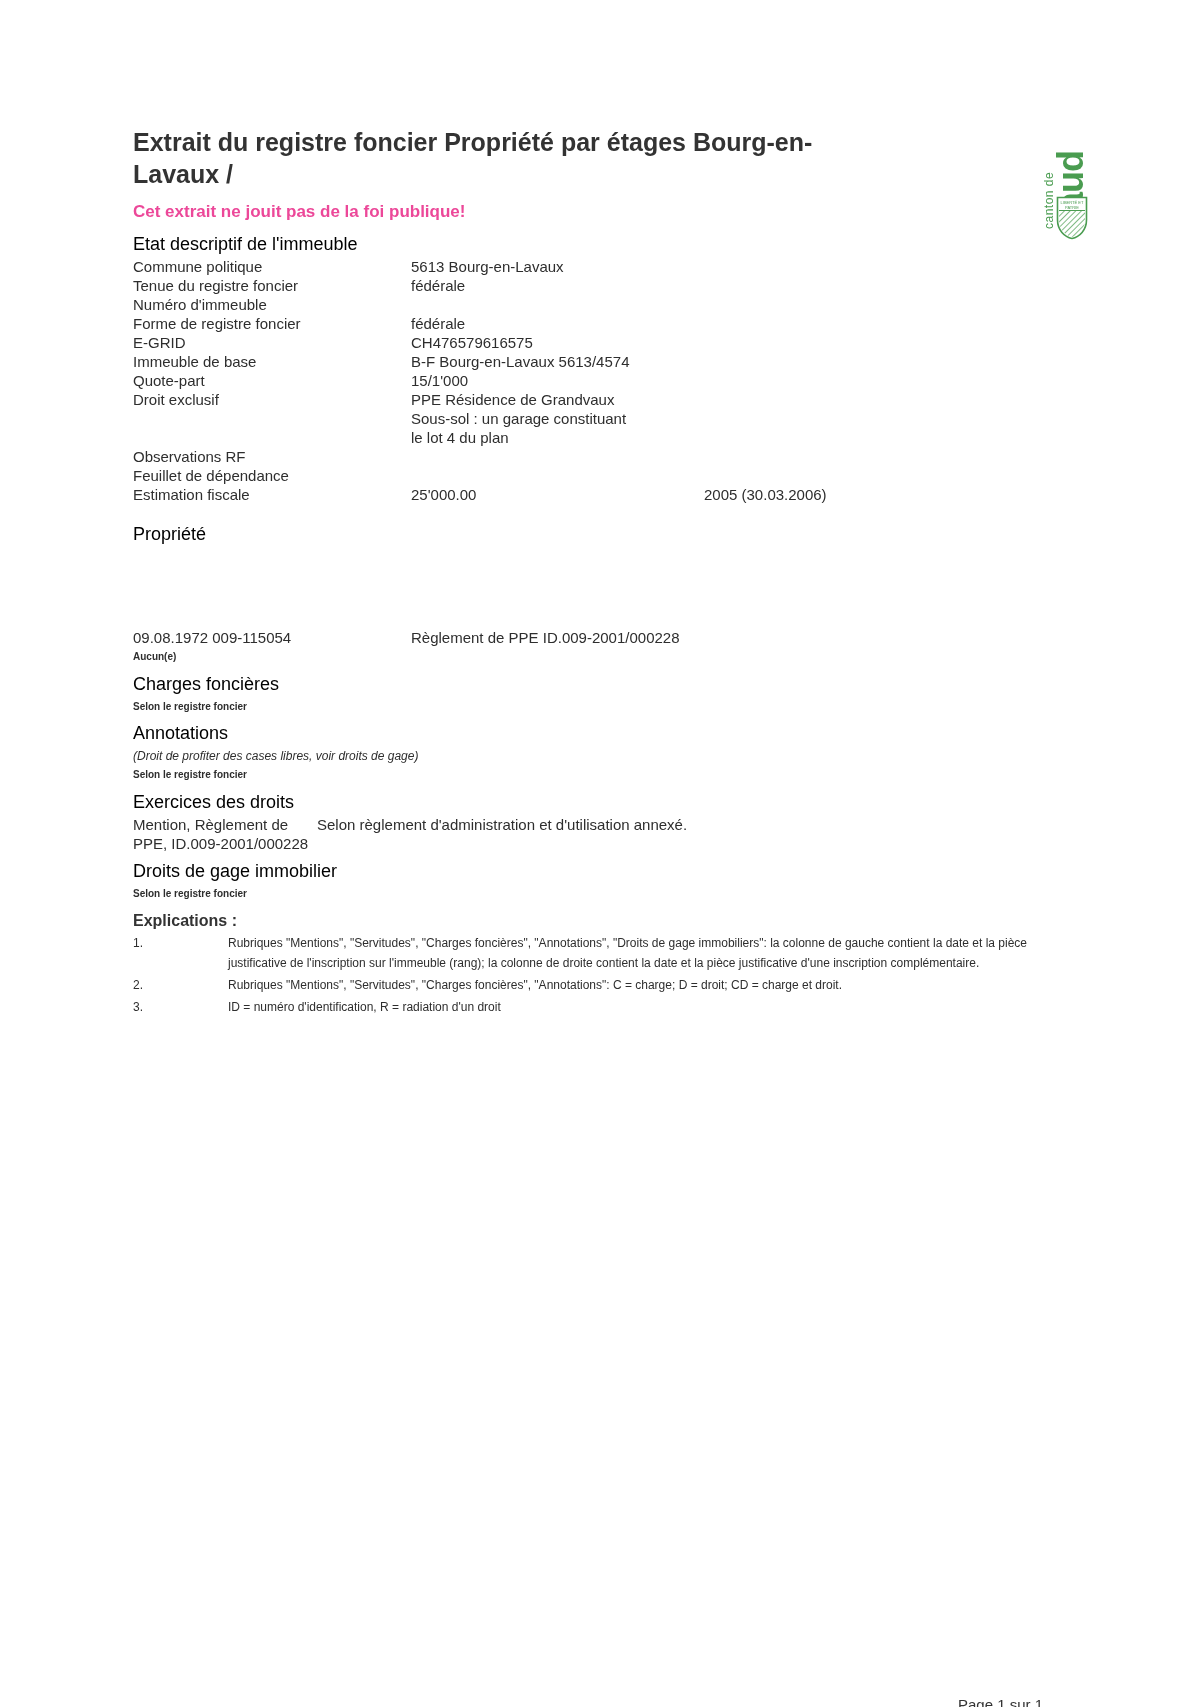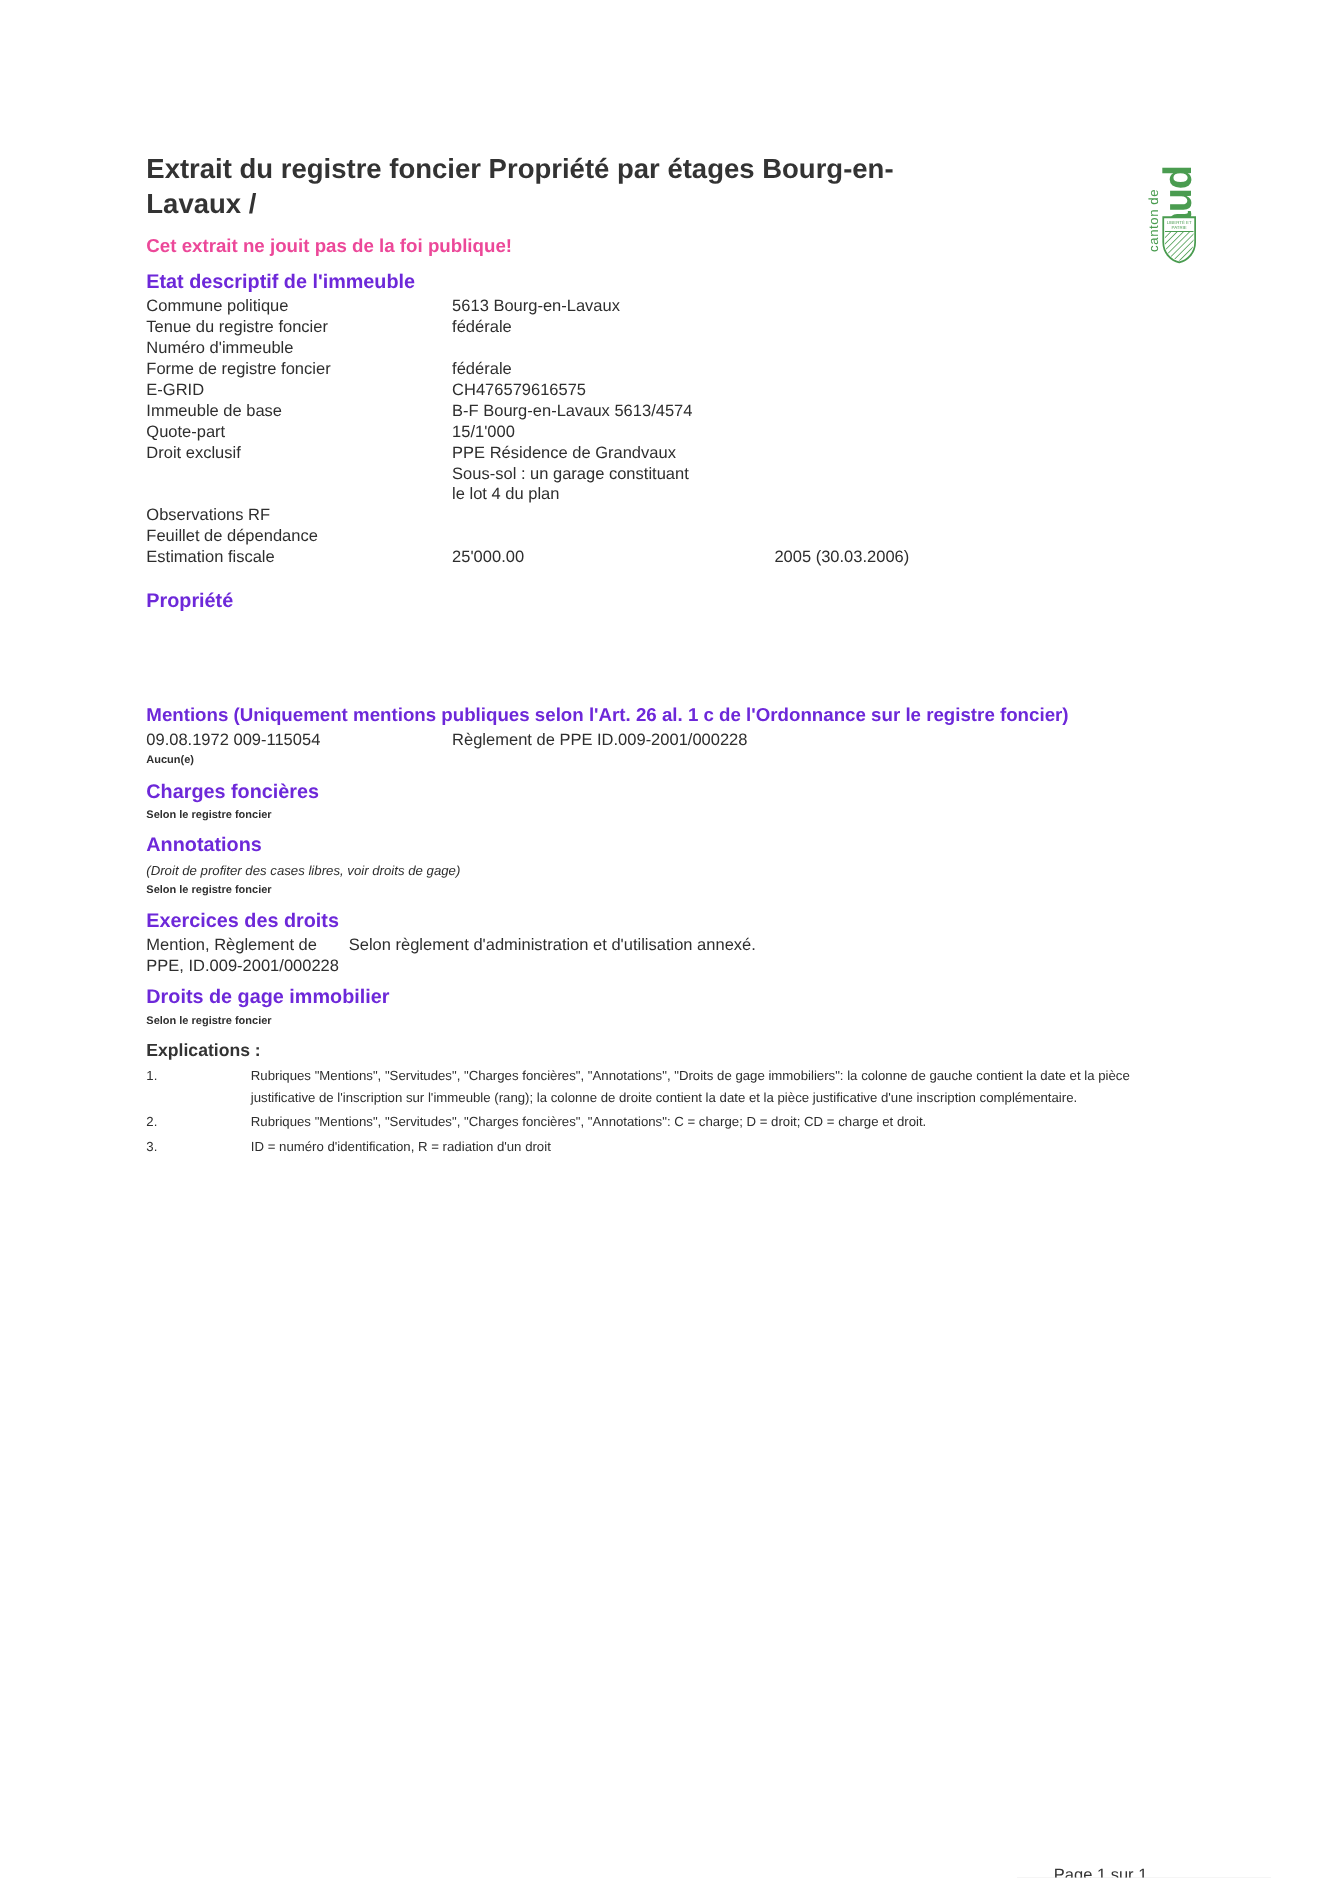--- a/index.html
+++ b/index.html
@@ -5,29 +5,29 @@
   html,body { margin:0; padding:0; background:#e8e8e8; }
   .page {
     position:relative;
     width:1200px; height:1707px;
     margin:0 auto;
     background:#ffffff;
     overflow:hidden;
     font-family:"Liberation Sans", sans-serif;
     color:#2e2e2e;
   }
-  .content { position:absolute; left:133px; top:16px; width:950px; padding-top:122px; }
+  .content { position:absolute; left:133px; top:4px; width:950px; padding-top:122px; }
 
   h1.doc-title {
     font-size:25px; line-height:32px; font-weight:bold;
     margin:0 0 12px 0; width:700px; color:#333;
   }
   .doc-subtitle { font-size:17px; font-weight:bold; line-height:20px; margin:0 0 12px 0; color:#ec4899; }
 
-  .sec-h { font-size:18px; font-weight:bold; line-height:21px; margin:0 0 2px 0; color:#6d28d9; }
+  .sec-h { font-size:18px; font-weight:normal; line-height:21px; margin:0 0 2px 0; color:#000000; }
   .sec-h.mentions-h { font-size:17px; line-height:20px; margin-bottom:3px; }
 
   .kv-table { width:950px; }
   .kv-row { display:grid; grid-template-columns:278px 293px auto; min-height:19px; }
   .kv-row .cell { font-size:15px; line-height:19px; white-space:pre-line; }
 
   .mt-propriete { margin-top:20px; margin-bottom:83px; }
   .mt-servitudes { margin-top:7px; }
   .mt-charges { margin-top:8px; }
   .mt-annotations { margin-top:7px; }
@@ -148,21 +148,20 @@
       </div>
       <div class="kv-row">
         <span class="cell label">Estimation fiscale</span>
         <span class="cell value">25'000.00</span>
         <span class="cell extra">2005 (30.03.2006)</span>
       </div>
     </div>
 
     <div class="sec-h mt-propriete">Propriété</div>
 
-    <div class="sec-h mentions-h">Mentions (Uniquement mentions publiques selon l'Art. 26 al. 1 c de l'Ordonnance sur le registre foncier)</div>
     <div class="two-col">
       <span class="cell">09.08.1972 009-115054</span>
       <span class="cell">Règlement de PPE ID.009-2001/000228</span>
     </div>
 
     <div class="body-line">Aucun(e)</div>
 
     <div class="sec-h mt-charges">Charges foncières</div>
     <div class="body-line">Selon le registre foncier</div>
 

